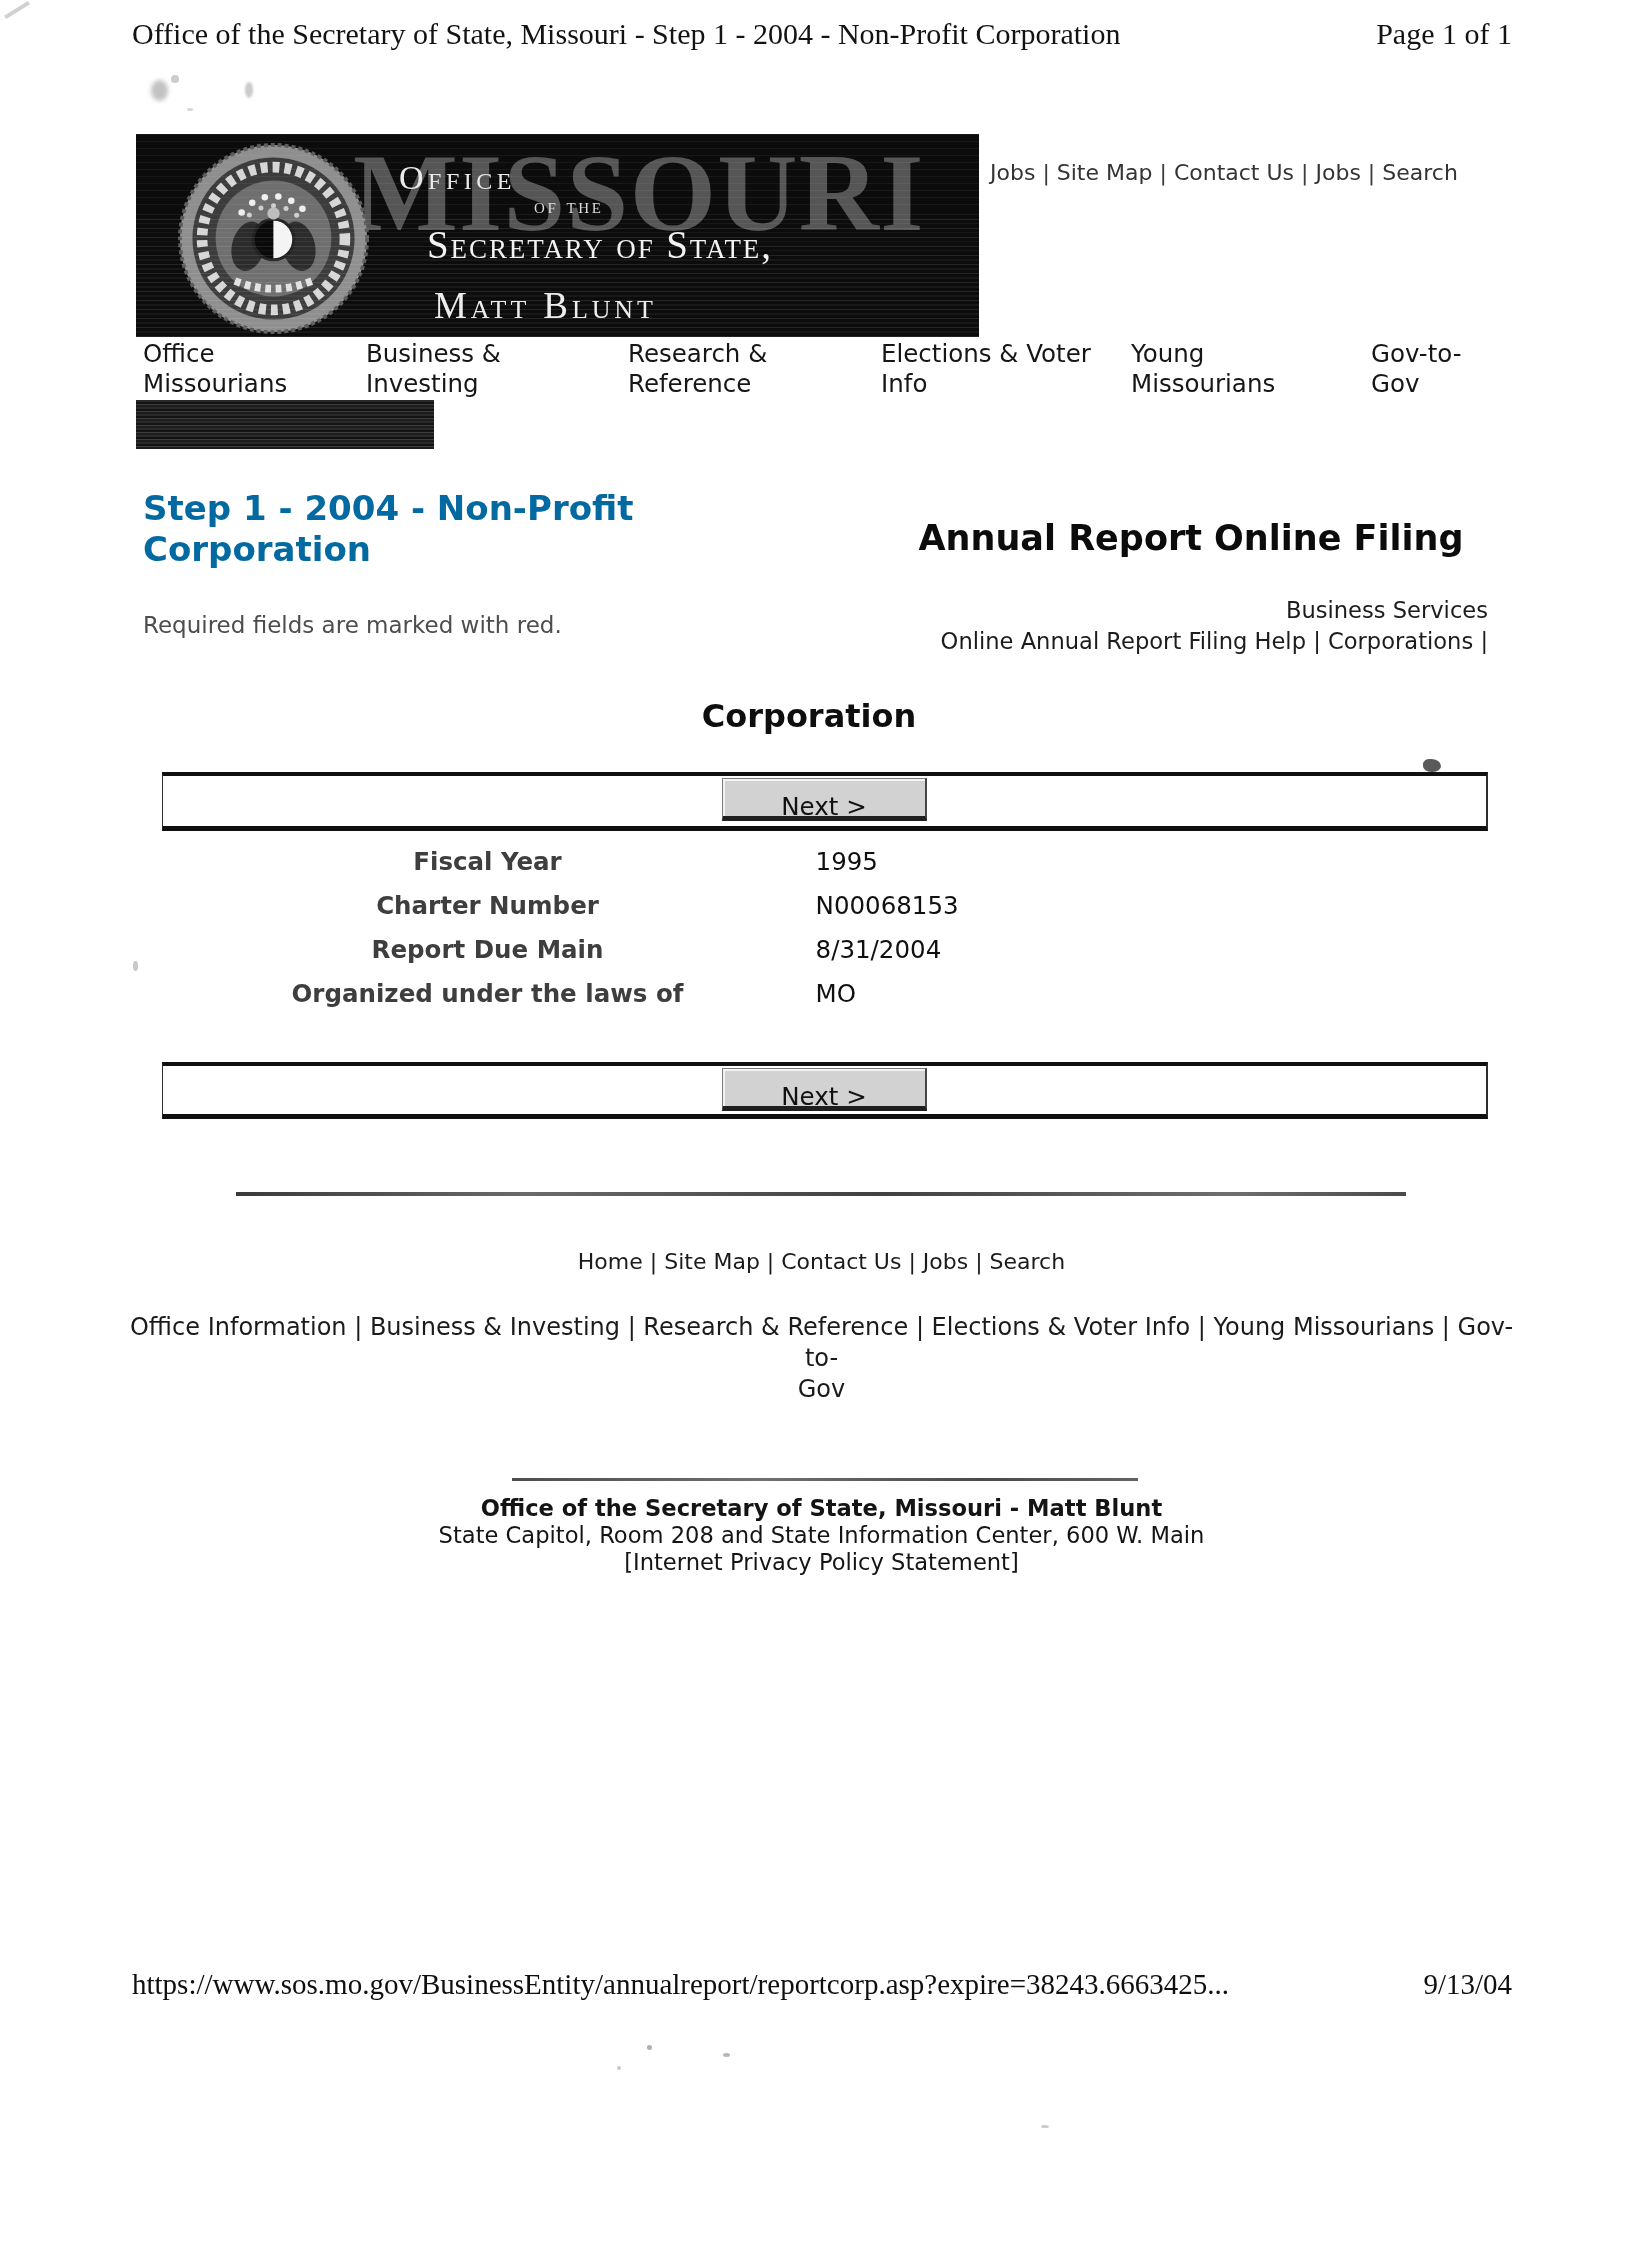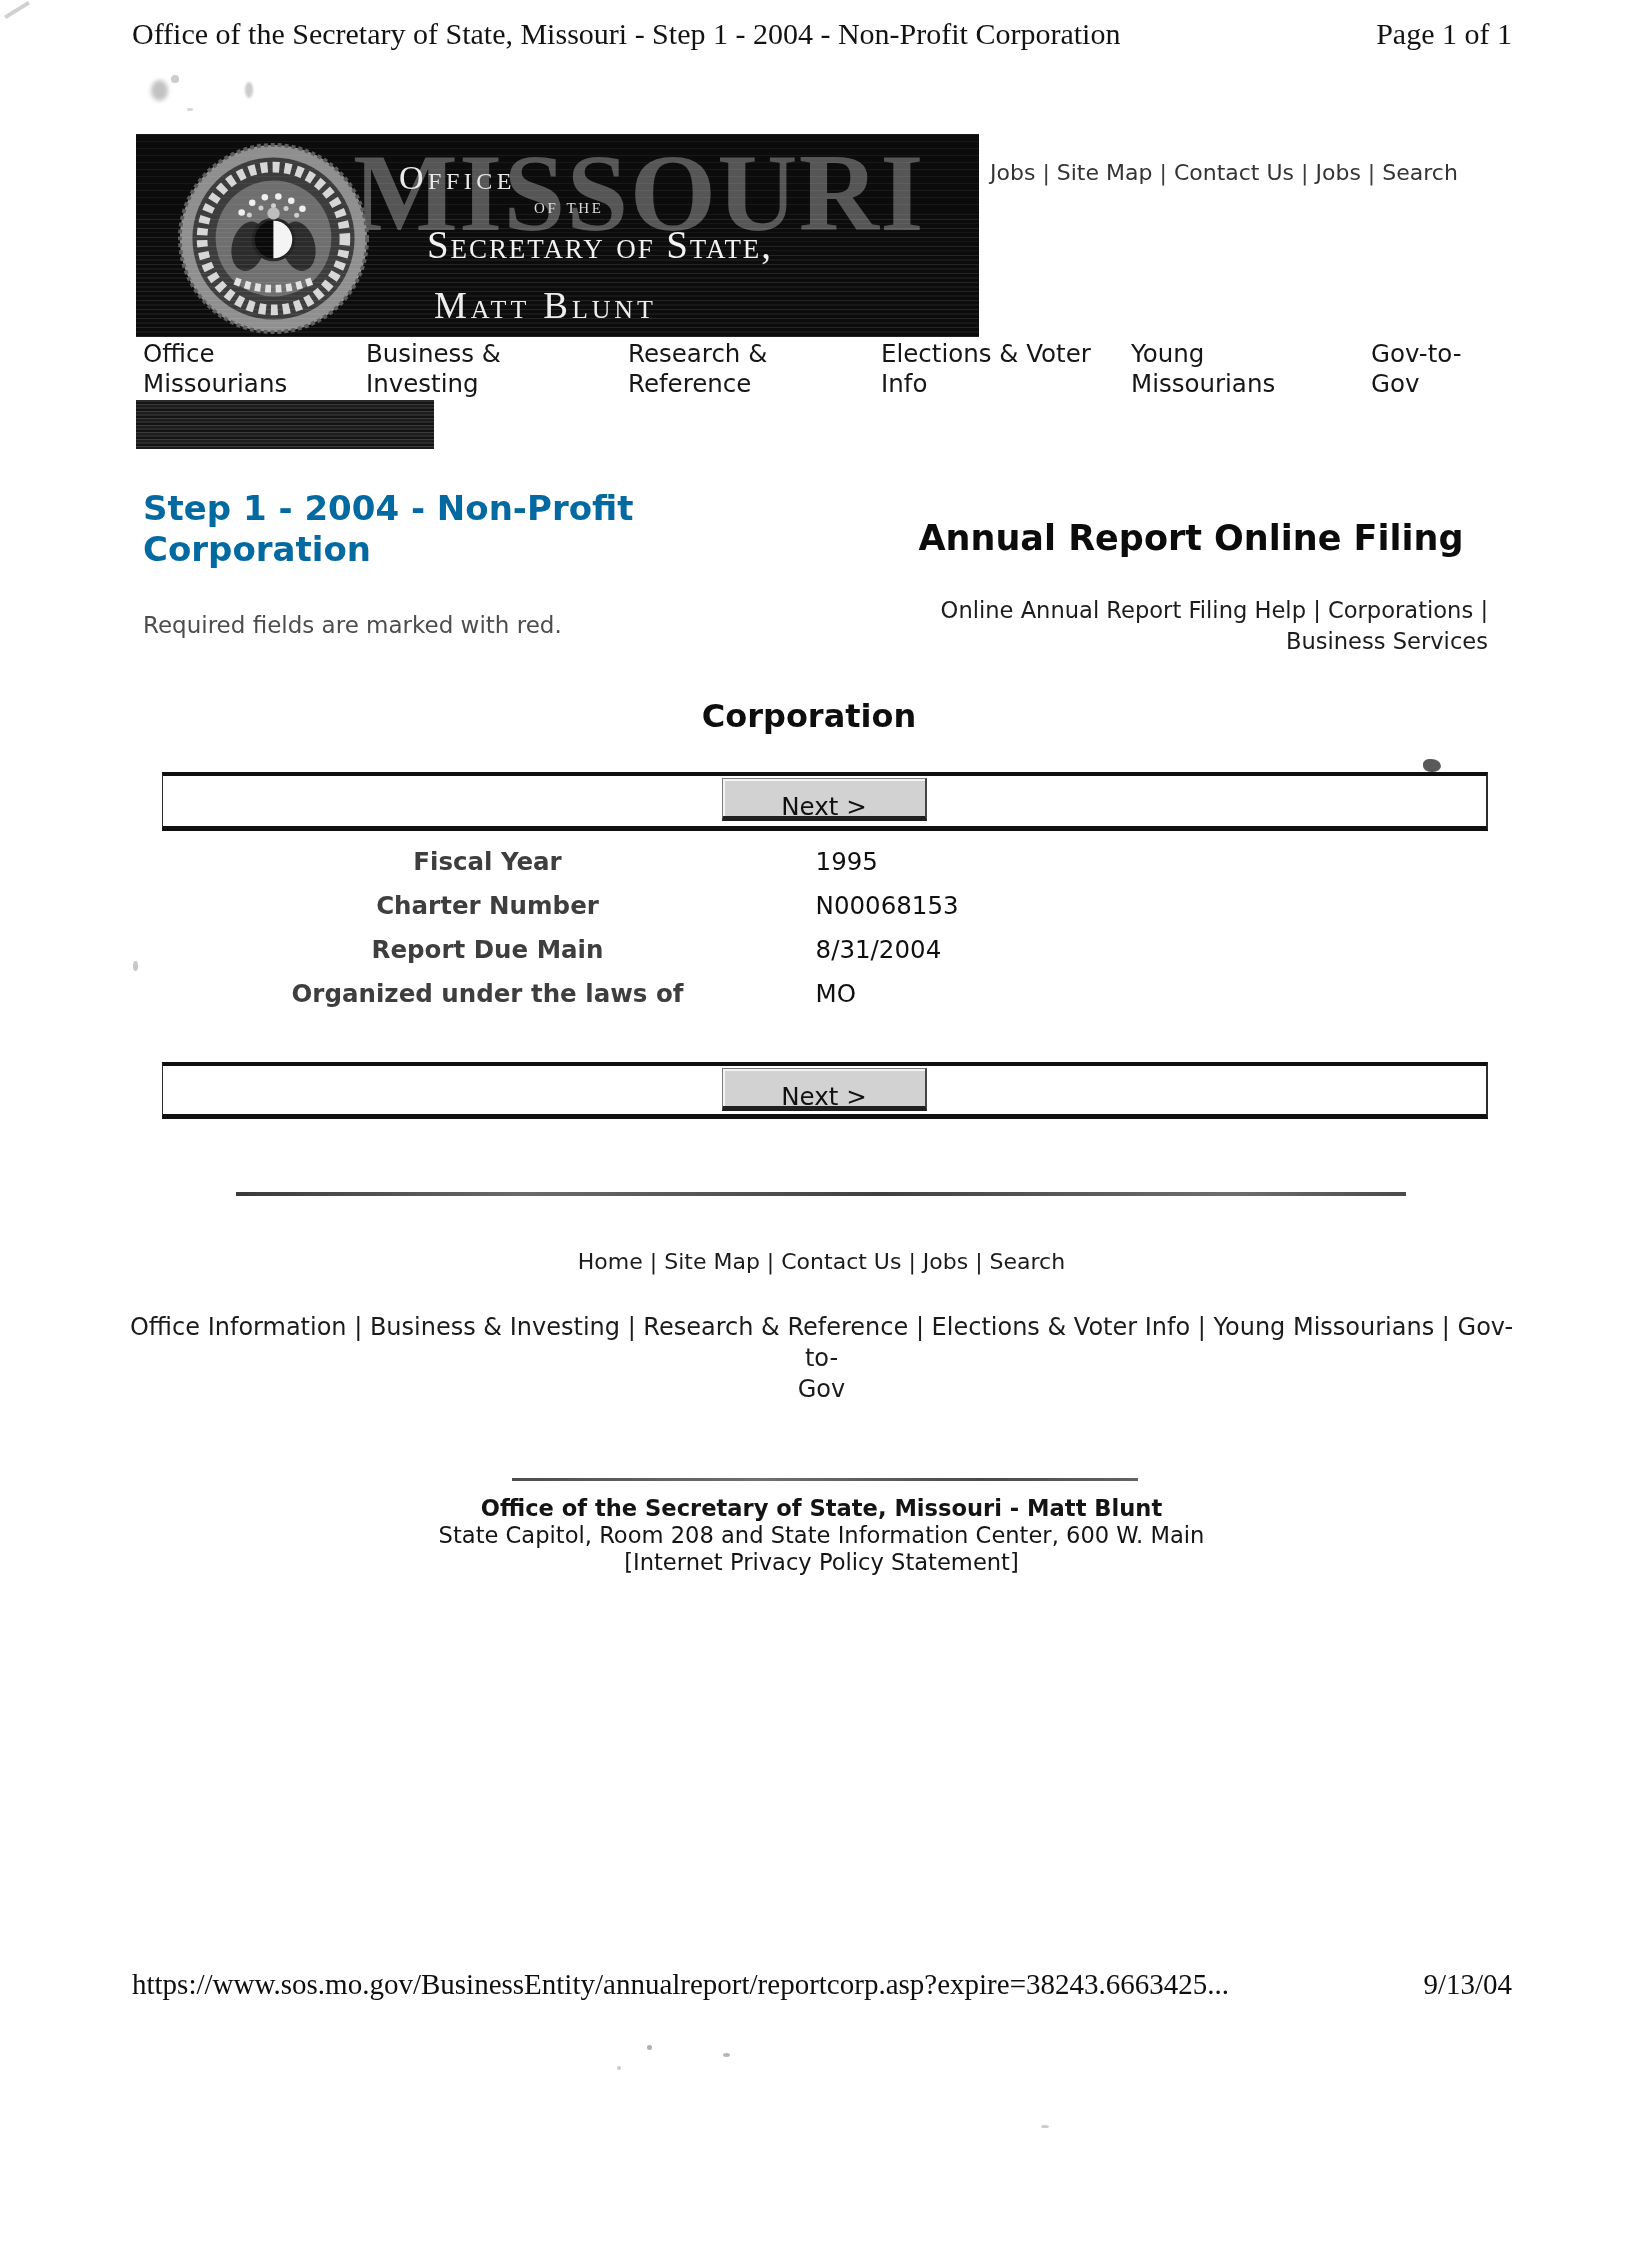--- a/index.html
+++ b/index.html
@@ -276,22 +276,22 @@
 
   <div class="sub-banner-texture"></div>
 
   <div class="step-heading">
     <div>Step 1 - 2004 - Non-Profit</div>
     <div>Corporation</div>
   </div>
   <div class="annual-title">Annual Report Online Filing</div>
   <div class="required-note">Required fields are marked with red.</div>
   <div class="help-links">
+    <div>Business Services</div>
     <div>Online Annual Report Filing Help | Corporations |</div>
-    <div>Business Services</div>
   </div>
 
   <div class="section-title">Corporation</div>
 
   <div class="form-box box1">
     <button class="next-btn">Next &gt;</button>
   </div>
 
   <div class="form-rows">
     <div class="form-row">

